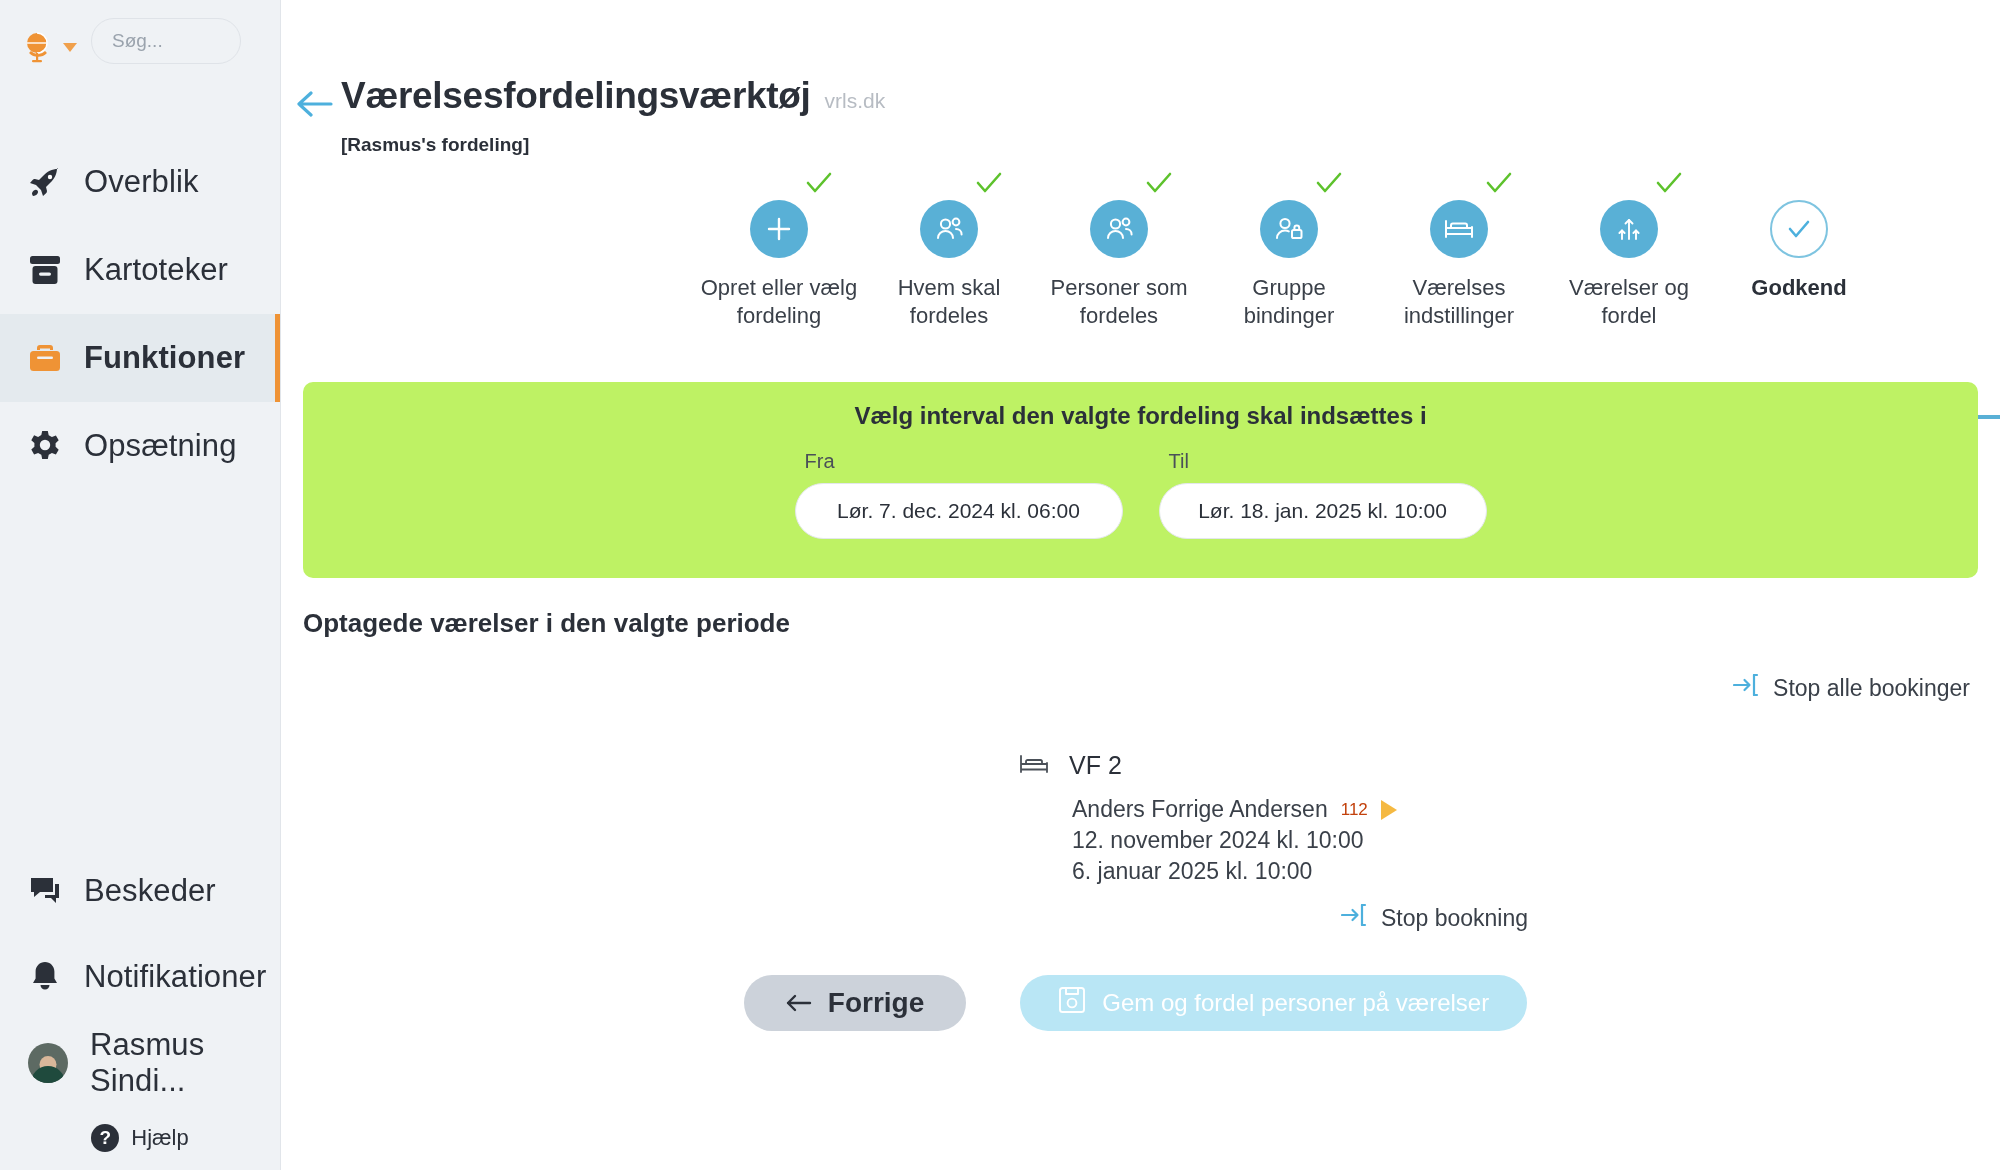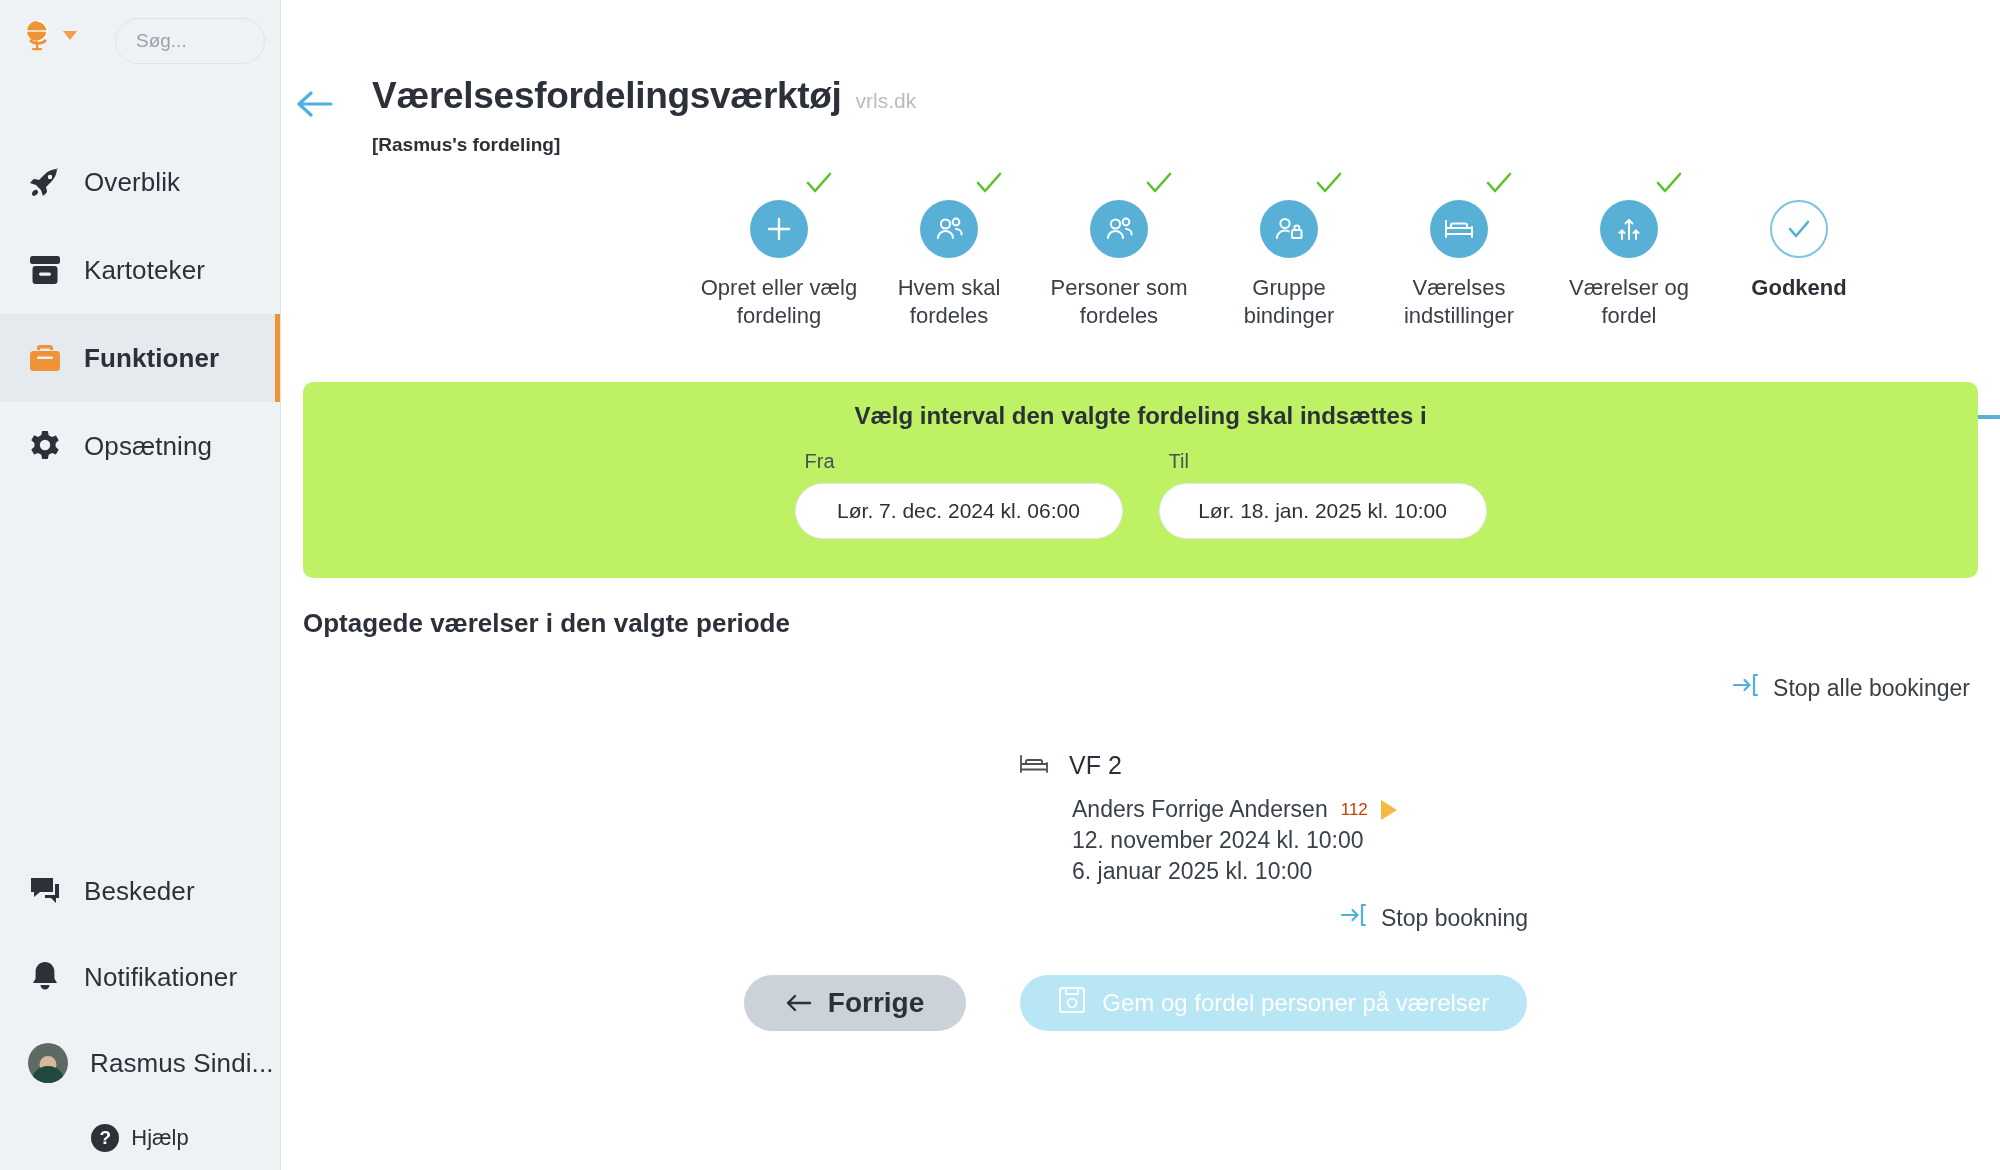--- a/index.html
+++ b/index.html
@@ -13,21 +13,21 @@
 
   
   .sidebar {
     width: 281px; height: 1170px;
     background: #eff2f5;
     border-right: 1px solid #e1e5ea;
     position: relative;
     flex: 0 0 281px;
     display: flex; flex-direction: column;
   }
-  .sb-top { display: flex; align-items: flex-start; padding: 18px 0 0 22px; gap: 26px; }
+  .sb-top { display: flex; align-items: flex-end; padding: 18px 0 0 22px; gap: 2px; }
   .globe-wrap { display: flex; align-items: center; gap: 7px; }
   .globe-icon { width: 34px; height: 34px; display:block; }
   .caret-down {
     width: 0; height: 0;
     border-left: 7px solid transparent;
     border-right: 7px solid transparent;
     border-top: 9px solid #f0a04b;
   }
   .search-box {
     width: 150px; height: 46px;
@@ -47,21 +47,21 @@
   .nav-group { margin-top: 74px; }
   .nav-item {
     height: 88px;
     display: flex; align-items: center;
     gap: 22px;
     padding-left: 28px;
     position: relative;
     cursor: pointer;
   }
   .nav-item .nav-label {
-    font-size: 26px;
+    font-size: 31px;
     color: #2b3039;
     letter-spacing: .1px;
   }
   .nav-item.active { background: #e4eaee; }
   .nav-item.active .nav-label { font-weight: bold; }
   .nav-item.active::after {
     content: ""; position: absolute; right: 0; top: 0;
     width: 5px; height: 100%; background: #ef9335;
   }
   .nav-icon { width: 34px; height: 34px; display:flex; align-items:center; justify-content:center; }
@@ -86,21 +86,21 @@
     width: 28px; height: 28px; border-radius: 50%;
     background: #2b3039; color: #fff;
     font-size: 19px; font-weight: bold;
     display: flex; align-items: center; justify-content: center;
   }
   .help-label { font-size: 22px; color: #2b3039; }
 
   
   .main { flex: 1; position: relative; padding: 0 0 0 0; }
 
-  .header-row { display: flex; align-items: flex-start; padding: 75px 0 0 16px; gap: 37px; }
+  .header-row { display: flex; align-items: flex-start; padding: 75px 0 0 16px; gap: 6px; }
   .back-arrow { width: 38px; height: 30px; margin-top: 14px; cursor: pointer; flex: 0 0 38px; }
   .title-block { display: flex; flex-direction: column; }
   .title-line { display: flex; align-items: baseline; gap: 14px; }
   .page-title { font-size: 37px; font-weight: bold; color: #2b3039; letter-spacing: -.3px; }
   .page-domain { font-size: 21px; color: #b7bcc3; }
   .sub-title { font-size: 19px; font-weight: bold; color: #2b3039; margin-top: 17px; }
 
   
   .stepper { position: relative; margin: 40px 0 0 0; height: 160px; }
   .step-track {

